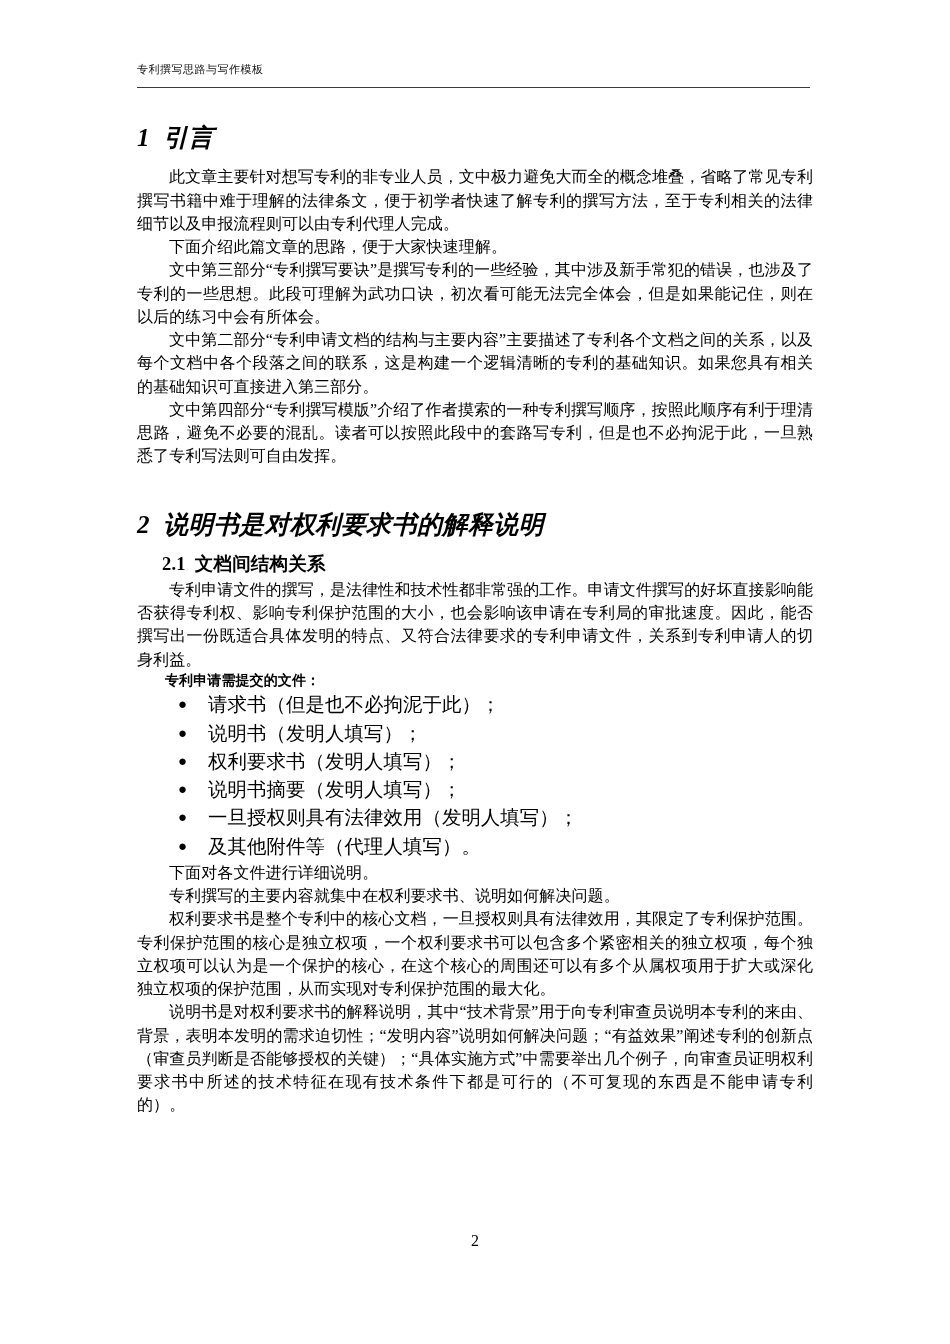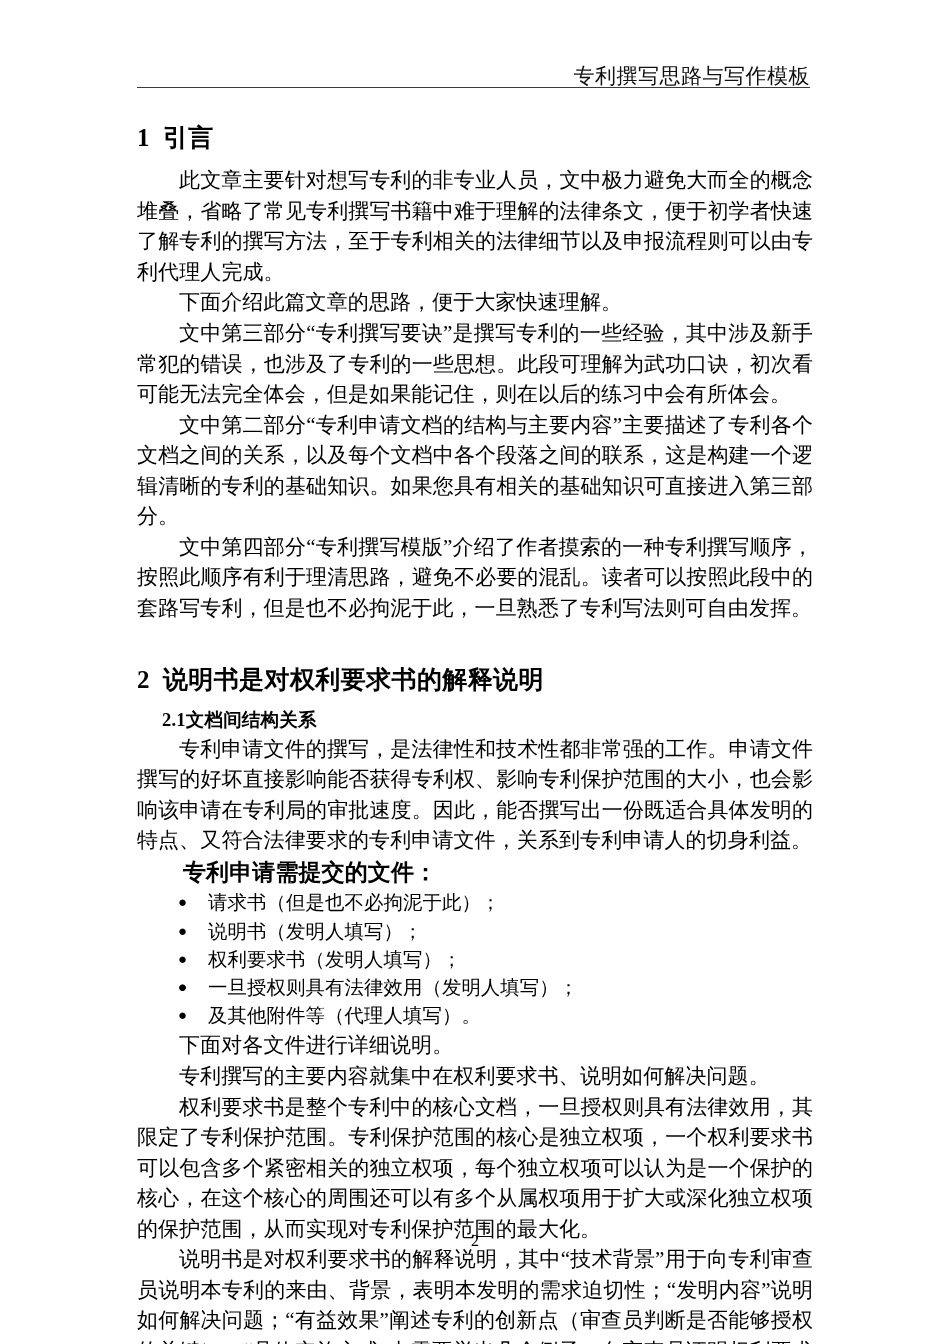--- a/index.html
+++ b/index.html
@@ -21,22 +21,22 @@
     inset: 0;
     padding: 0;
   }
 
   
   .header {
     position: absolute;
     left: 137px;
     top: 62px;
     width: 673px;
-    text-align: right;
-    font-size: 21px;
+    text-align: left;
+    font-size: 11px;
     letter-spacing: 0.5px;
     color: #111;
   }
   .header-rule {
     position: absolute;
     left: 137px;
     top: 87px;
     width: 673px;
     height: 0;
     border-top: 1.6px solid #3a3a3a;
@@ -49,45 +49,46 @@
     top: 108px;
     width: 676px;
   }
 
   h1.sec {
     font-size: 25px;
     font-weight: bold;
     margin: 14px 0 12px 0;
     line-height: 1.25;
     letter-spacing: 0.4px;
+    font-style: italic;
   }
   h1.sec .num { margin-right: 13px; }
 
   h2.subsec {
     font-size: 18.5px;
     font-weight: bold;
     margin: 6px 0 1px 0;
     padding-left: 25px;
     line-height: 1.35;
     letter-spacing: 0.2px;
   }
-  h2.subsec .num { }
+  h2.subsec .num { margin-right: 9px; }
 
   p.body {
-    font-size: 21px;
+    font-size: 16px;
     line-height: 1.455;
     margin: 0;
     text-align: justify;
     text-justify: inter-ideograph;
     text-indent: 2em;
     letter-spacing: 0.1px;
   }
 
   p.lead {
-    font-size: 23px;
+    font-size: 14px;
     line-height: 1.455;
     margin: 0;
     text-indent: 2em;
     font-weight: bold;
     letter-spacing: 0.1px;
   }
 
   ul.doclist {
     list-style: none;
     margin: 0;
@@ -163,20 +164,21 @@
       <li>
         <span class="bullet">●</span>
         <span>说明书（发明人填写）；</span>
       </li>
       <li>
         <span class="bullet">●</span>
         <span>权利要求书（发明人填写）；</span>
       </li>
       <li>
         <span class="bullet">●</span>
+        <span>说明书摘要（发明人填写）；</span>
       </li>
       <li>
         <span class="bullet">●</span>
         <span>一旦授权则具有法律效用（发明人填写）；</span>
       </li>
       <li>
         <span class="bullet">●</span>
         <span>及其他附件等（代理人填写）。</span>
       </li>
     </ul>

